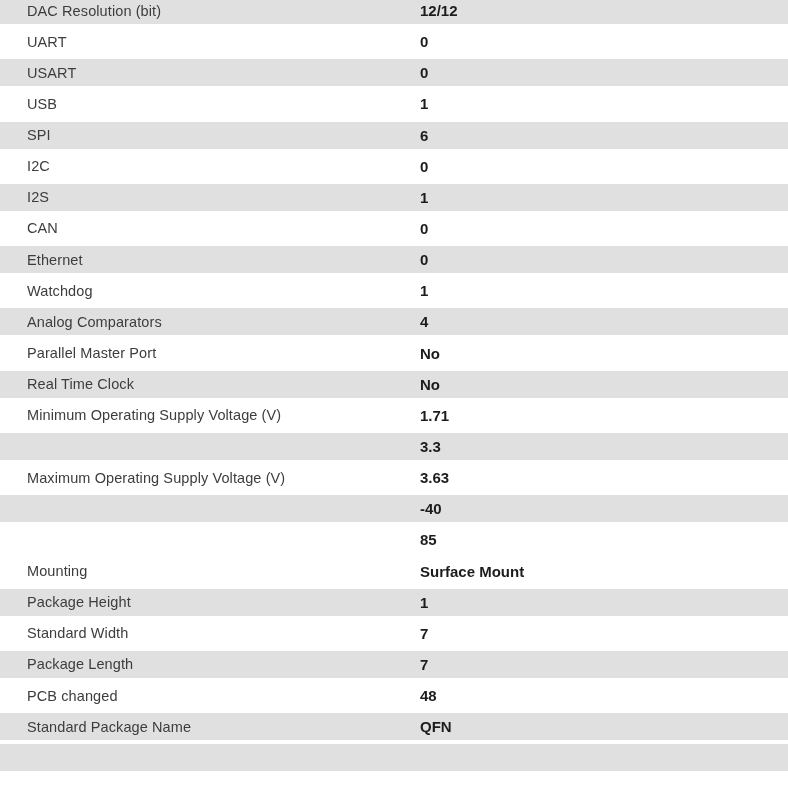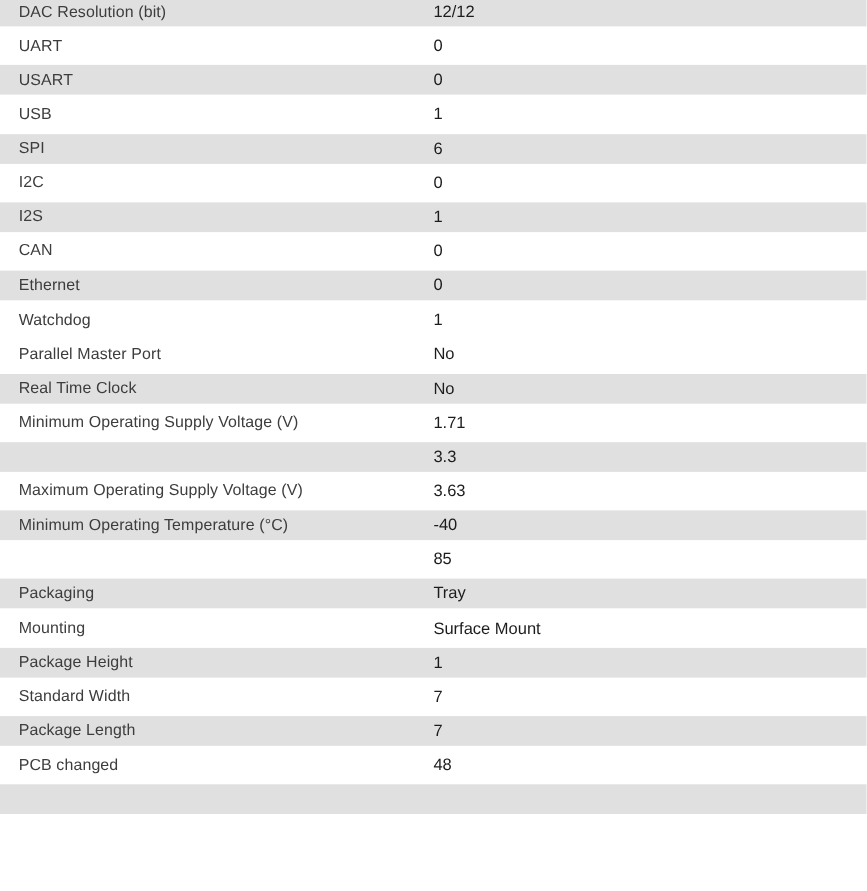--- a/index.html
+++ b/index.html
@@ -25,31 +25,31 @@
     height: 27px;
     position: relative;
     display: flex;
     align-items: center;
     background: transparent;
   }
   .row.gray .band {
     background: #e0e0e0;
   }
   .label {
-    padding-left: 17px;
+    padding-left: 27px;
     font-size: 14.5px;
     color: #3d3d3d;
     letter-spacing: 0.1px;
     white-space: nowrap;
   }
   .value {
     position: absolute;
-    left: 394px;
+    left: 420px;
     font-size: 15px;
-    font-weight: normal;
+    font-weight: bold;
     color: #1c1c1c;
     white-space: nowrap;
   }
   
   .row.partial .band {
     background: #e0e0e0;
   }
 </style>
 </head>
 <body>
@@ -120,20 +120,26 @@
     </div>
   </div>
 
   <div class="row white">
     <div class="band">
       <span class="label">Watchdog</span>
       <span class="value">1</span>
     </div>
   </div>
 
+  <div class="row gray">
+    <div class="band">
+      <span class="label">Analog Comparators</span>
+      <span class="value">4</span>
+    </div>
+  </div>
 
   <div class="row white">
     <div class="band">
       <span class="label">Parallel Master Port</span>
       <span class="value">No</span>
     </div>
   </div>
 
   <div class="row gray">
     <div class="band">
@@ -157,37 +163,30 @@
 
   <div class="row white">
     <div class="band">
       <span class="label">Maximum Operating Supply Voltage (V)</span>
       <span class="value">3.63</span>
     </div>
   </div>
 
   <div class="row gray">
     <div class="band">
-      <span class="label">Minimum Operating Temperature (°C)</span>
       <span class="value">-40</span>
     </div>
   </div>
 
   <div class="row white">
     <div class="band">
       <span class="value">85</span>
     </div>
   </div>
 
-  <div class="row gray">
-    <div class="band">
-      <span class="label">Packaging</span>
-      <span class="value">Tray</span>
-    </div>
-  </div>
 
   <div class="row white">
     <div class="band">
       <span class="label">Mounting</span>
       <span class="value">Surface Mount</span>
     </div>
   </div>
 
   <div class="row gray">
     <div class="band">
@@ -210,20 +209,26 @@
     </div>
   </div>
 
   <div class="row white">
     <div class="band">
       <span class="label">PCB changed</span>
       <span class="value">48</span>
     </div>
   </div>
 
+  <div class="row gray">
+    <div class="band">
+      <span class="label">Standard Package Name</span>
+      <span class="value">QFN</span>
+    </div>
+  </div>
 
 </div>
 
     <div class="row partial">
       <div class="band"></div>
     </div>
   </div>
 </div>
 
 </body></html>

